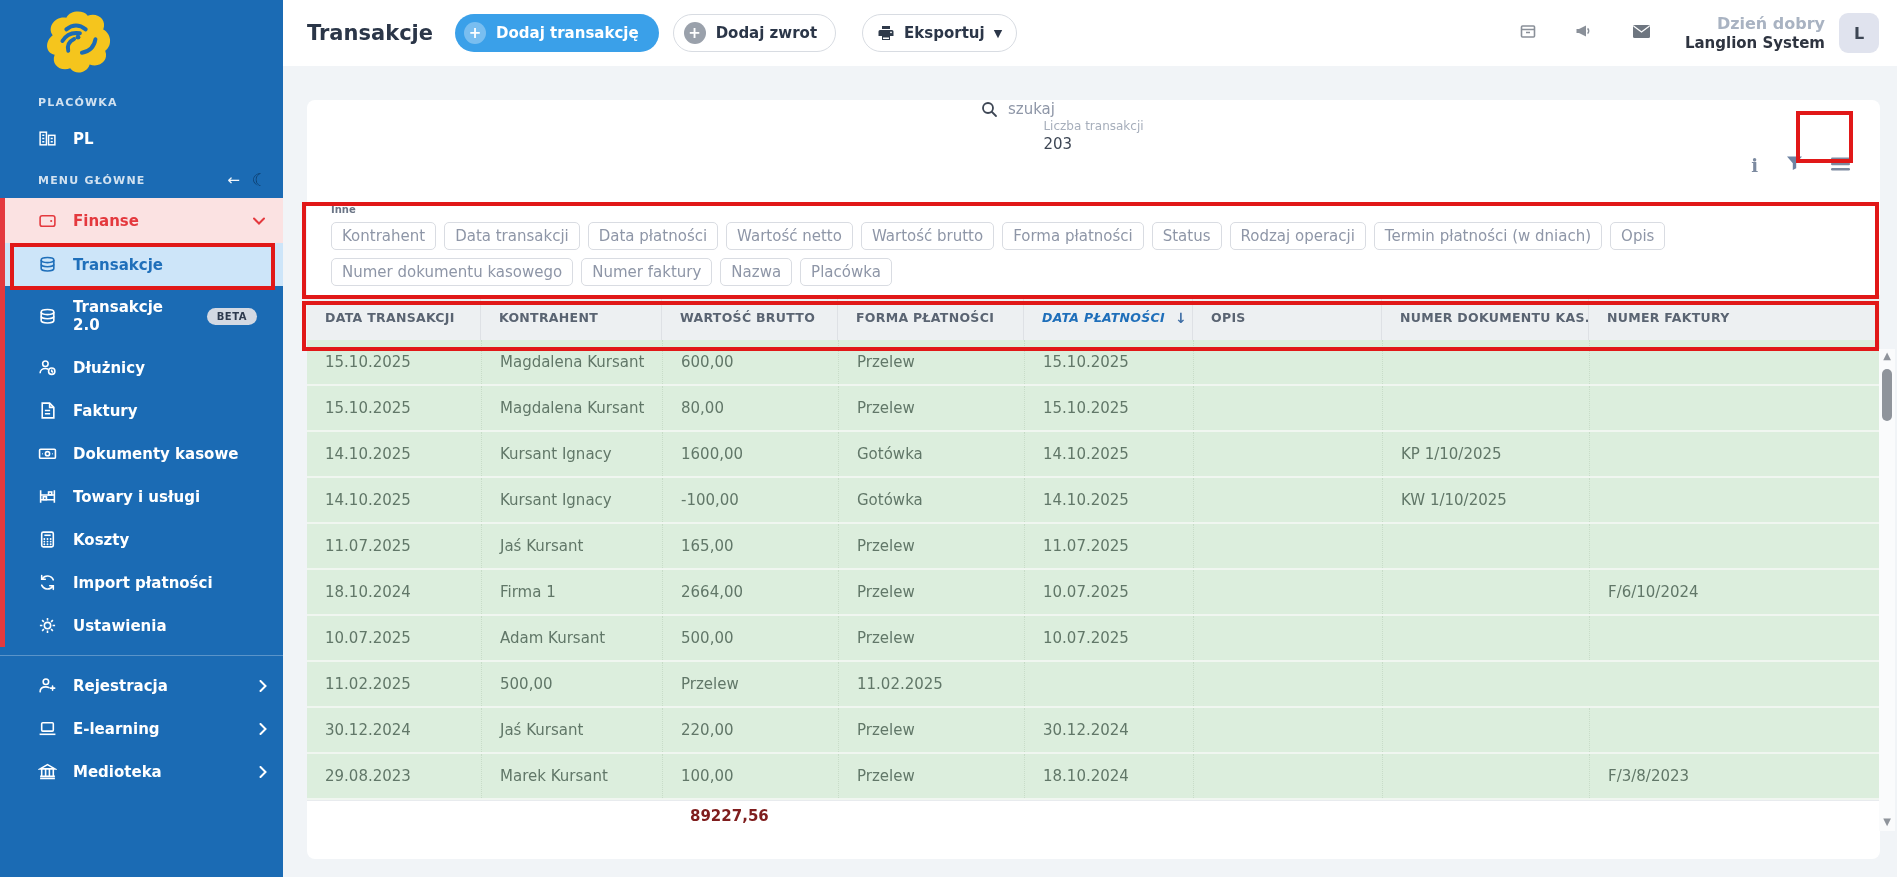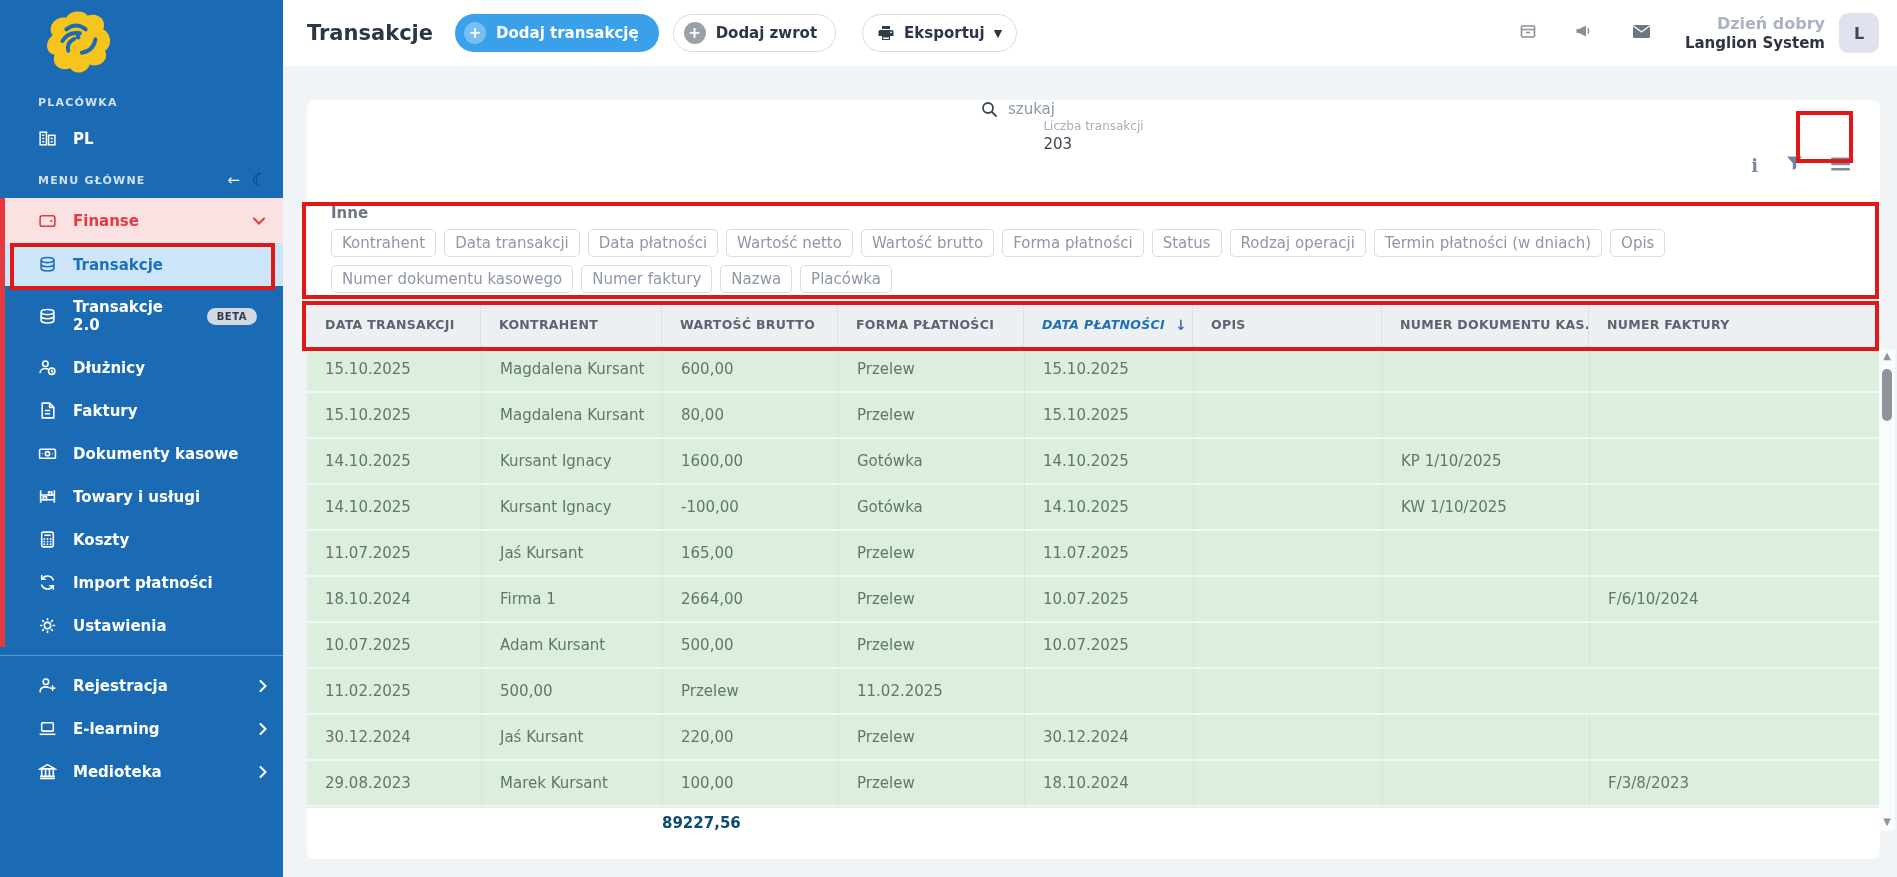--- a/index.html
+++ b/index.html
@@ -60,36 +60,36 @@
   .search-box input::placeholder { color:#8e96a7; }
   .v-div { width:1px; height:46px; background:#e3e6ea; }
   .count-block { padding:0 26px; line-height:1.35; }
   .count-label { font-size:12px; color:#a6aebb; }
   .count-value { font-size:15px; color:#3d4654; }
   .right-icons { margin-left:auto; display:flex; align-items:center; gap:27px; padding-right:6px; }
   .info-glyph { font-family:"DejaVu Serif", serif; font-size:18px; font-weight:bold; color:#7c8aa0; cursor:pointer; }
   .right-icons .rico { cursor:pointer; }
 
   .filters-area { padding:40px 24px 0; }
-  .filters-group-label { font-size:15px; font-weight:bold; color:#6b7586; margin-bottom:7px; }
+  .filters-group-label { font-size:10px; font-weight:bold; color:#6b7586; margin-bottom:7px; }
   .chips { display:flex; flex-wrap:wrap; gap:8px; max-width:1530px; }
   .chip { border:1px solid #d9dce2; border-radius:5px; background:#fff; color:#8e96a7; font-size:15px; padding:4px 10px; cursor:pointer; white-space:nowrap; }
 
   .table-wrap { margin-top:9px; }
   .tgrid { display:grid; grid-template-columns:174px 181px 176px 186px 169px 189px 207px auto; }
   .thead { background:#edf0f2; height:45px; align-items:center; }
   .th { font-size:12.5px; font-weight:bold; color:#5a6472; padding-left:18px; letter-spacing:.3px; display:flex; align-items:center; gap:10px; height:100%; border-right:1px solid #dee1e5; cursor:pointer; overflow:hidden; white-space:nowrap; }
   .th:last-child { border-right:none; }
   .th.sorted { color:#1f6fba; font-style:italic; }
   .sort-arrow { font-style:normal; font-size:14px; color:#3f6ea5; }
   .trow { height:46px; align-items:center; background:#dceedd; border-bottom:2px solid #f0f6f0; cursor:pointer; }
   .td { font-size:15px; color:#617768; padding-left:18px; white-space:nowrap; overflow:hidden; height:100%; display:flex; align-items:center; }
   .td:nth-child(n+2) { border-left:1px dotted #c8dcc8; }
   .tfoot { height:30px; background:#fff; border-top:1px solid #e8ebee; align-items:center; }
-  .total-cell { grid-column:3; font-size:15px; font-weight:bold; color:#0c4a6e; padding-left:0; }
+  .total-cell { grid-column:3; font-size:15px; font-weight:bold; color:#7f1d1d; padding-left:0;margin-left:28px; }
 
   
   .vscroll { position:absolute; left:1879px; top:349px; width:16px; height:482px; background:#fafbfc; display:flex; flex-direction:column; align-items:center; }
   .vscroll .sb-arrow { font-size:10px; color:#8f949b; line-height:14px; cursor:pointer; }
   .sb-thumb { width:10px; height:52px; border-radius:5px; background:#8f949b; margin-top:6px; cursor:grab; }
   .sb-arrow.down { position:absolute; bottom:2px; }
 
   
   .anno { position:absolute; border:4px solid #e11818; pointer-events:none; z-index:50; }
   #anno-transakcje { left:10px;  top:243px; width:265px;  height:47px; }

